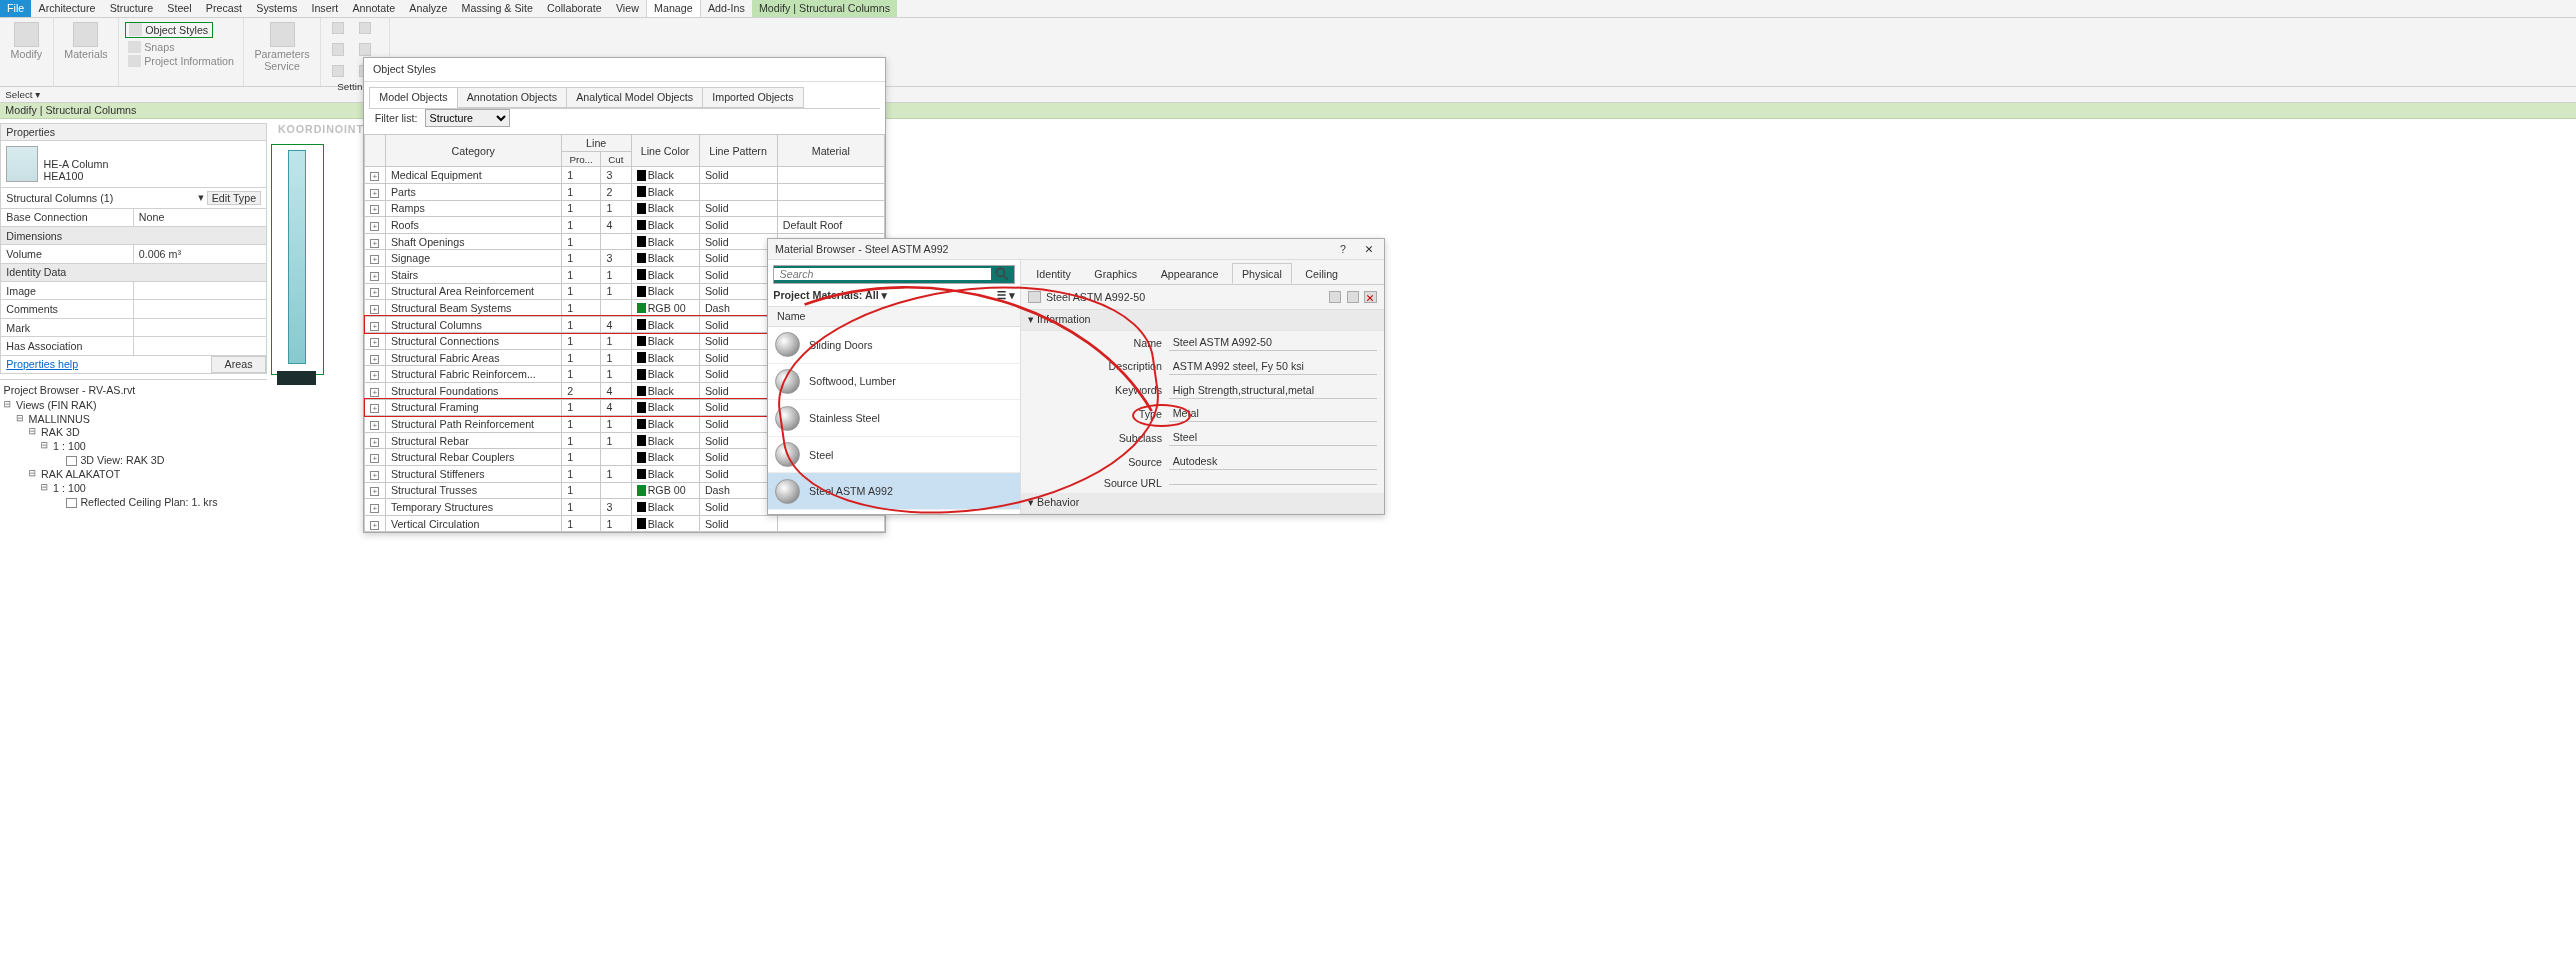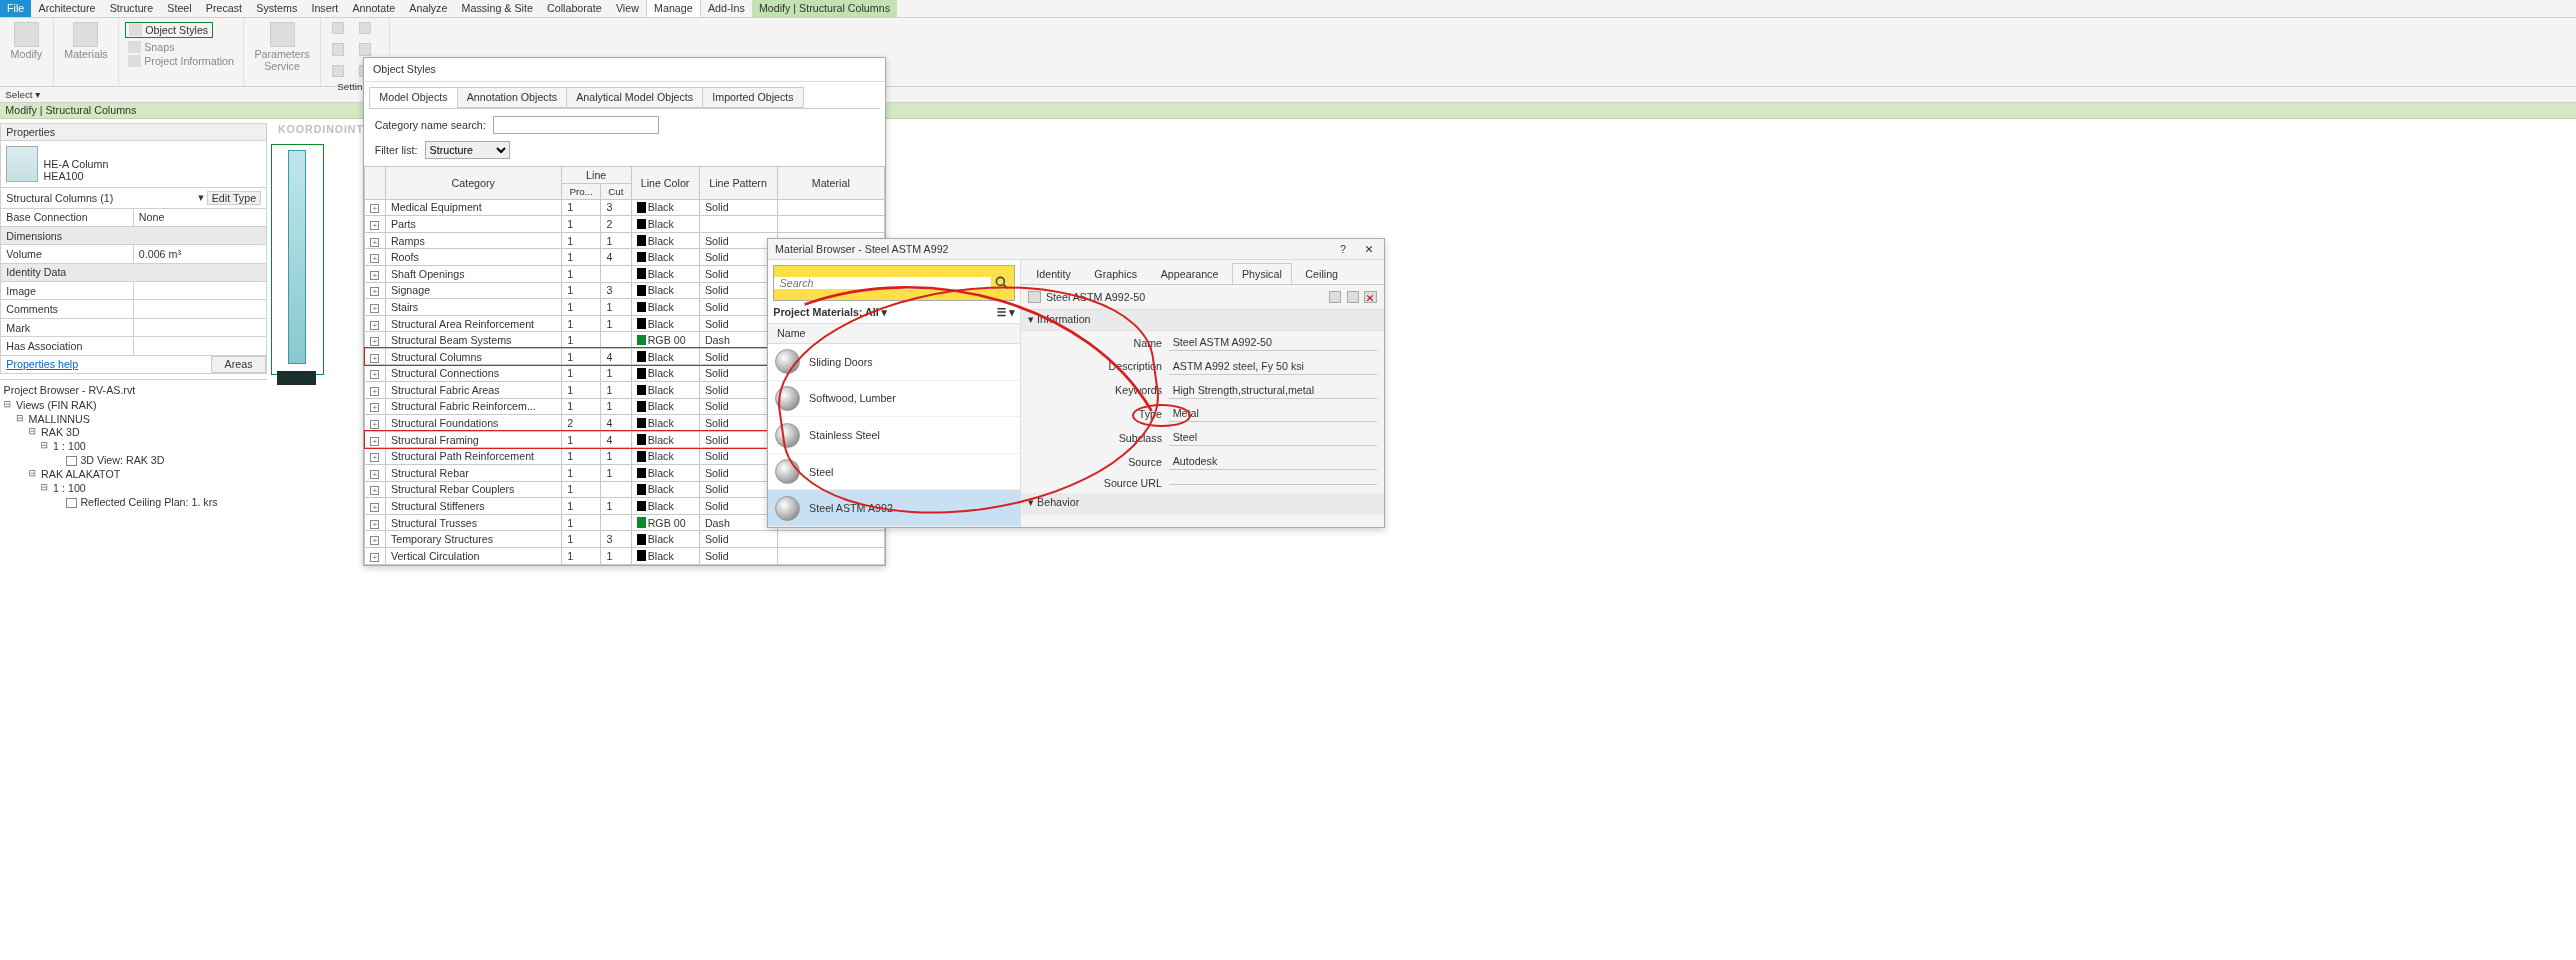--- a/index.html
+++ b/index.html
@@ -77,21 +77,21 @@
   .grid tr.redbox td { position: relative; }
   .grid tr.redbox { outline: 1.8px solid #d62020; outline-offset: -0.9px; }
   
   
   .matb { position: absolute; left: 767px; top: 238px; width: 618px; background: #f4f4f4; border: 0.9px solid #aaa; box-shadow: 0 1.8px 7.1px rgba(0,0,0,.2); }
   .matb .bar { display: flex; align-items: center; justify-content: space-between; padding: 3.6px 7.1px; background: #f4f4f4; border-bottom: 0.9px solid #ddd; }
   .matb .bar .ic { width: 12.5px; height: 12.5px; display: inline-block; }
   .matb .body { display: flex; }
   .matb .left { width: 253px; border-right: 0.9px solid #ddd; background: #fff; }
   .matb .right { flex: 1; padding: 0; }
-  .matb .search { display: flex; align-items: center; margin: 5.3px; border: 0.9px solid #aaa; background: #fde047; height: 36px; }
+  .matb .search { display: flex; align-items: center; margin: 5.3px; border: 0.9px solid #aaa; background: #0f766e; height: 19px; }
   .matb .search input { flex: 1; border: none; padding: 0 5.3px; font-style: italic; color: #888; outline: none; }
   .matb .search .mag { width: 16px; height: 16px; margin: 0 3.6px; }
   .matb .libbar { display: flex; align-items: center; justify-content: space-between; margin: 0 5.3px 3.6px; font-weight: bold; }
   .matb .name-hdr { padding: 3.6px 9px; background: #f4f4f4; border-top: 0.9px solid #ddd; border-bottom: 0.9px solid #ddd; }
   .matb .mat { display: flex; align-items: center; padding: 5.3px 7.1px; border-bottom: 0.9px solid #eee; }
   .matb .mat.sel { background: #c9dff2; }
   .matb .mat .thumb { width: 25px; height: 25px; border-radius: 50%; background: radial-gradient(circle at 35% 35%, #fff, #aaa 60%, #666); margin-right: 9px; border: 0.9px solid #999; }
   
   .matb .tabs2 { display: flex; gap: 3.6px; padding: 3.6px 5.3px 0; border-bottom: 0.9px solid #ccc; }
   .matb .tabs2 .t { padding: 3.6px 9px; border: 0.9px solid transparent; cursor: pointer; }
@@ -267,24 +267,20 @@
   </div>
 </div>
 
 <div class="obj-styles">
   <div class="title">Object Styles</div>
   <div class="dlg-tabs">
     <div class="dlg-tab active">Model Objects</div>
     <div class="dlg-tab">Annotation Objects</div>
     <div class="dlg-tab">Analytical Model Objects</div>
     <div class="dlg-tab">Imported Objects</div>
-  </div>
-  <div class="controls">
-    <span>Category name search:</span>
-    <input class="fld" style="">
   </div>
   <div class="controls" style="padding-top:0">
     <span>Filter list:</span>
     <select><option>Structure</option></select>
   </div>
   <table class="grid">
     <thead>
       <tr>
         <th rowspan="2" style="width:12.5px"></th>
         <th rowspan="2">Category</th>

